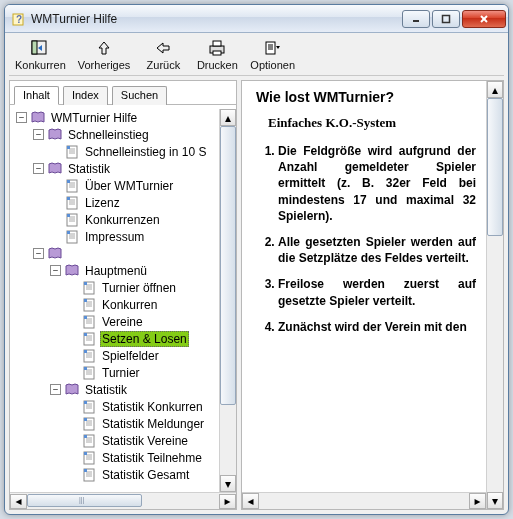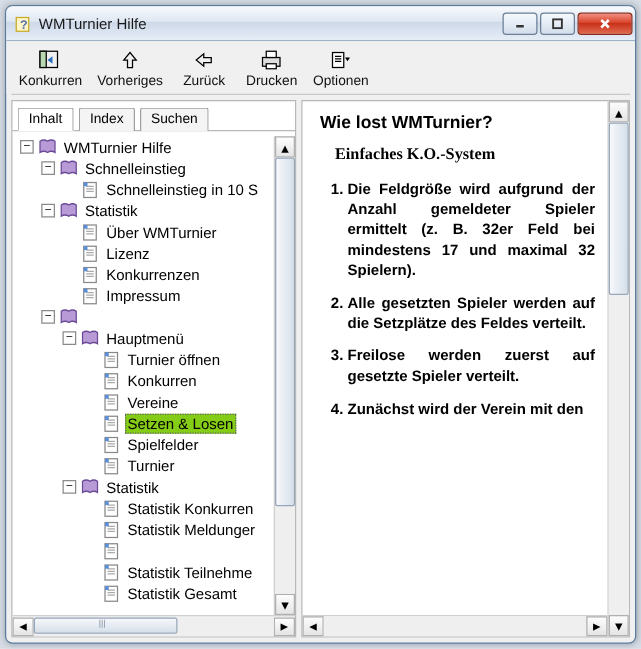--- a/index.html
+++ b/index.html
@@ -500,20 +500,21 @@
     <span class="toggle empty"></span>
             <span class="nicon">
               <svg width="13" height="14" viewBox="0 0 13 14">
                 <rect x="1" y="1" width="10" height="12" fill="#fff" stroke="#888"></rect>
                 <line x1="3" y1="4" x2="9" y2="4" stroke="#aaa"></line>
                 <line x1="3" y1="6" x2="9" y2="6" stroke="#aaa"></line>
                 <line x1="3" y1="8" x2="9" y2="8" stroke="#aaa"></line>
                 <rect x="1" y="1" width="3" height="3" fill="#5a8fd6"></rect>
               </svg>
             </span>
+    <span class="lbl">Statistik Vereine</span>
           </div>
           <div class="node" style="padding-left:55px">
     <span class="toggle empty"></span>
             <span class="nicon">
               <svg width="13" height="14" viewBox="0 0 13 14">
                 <rect x="1" y="1" width="10" height="12" fill="#fff" stroke="#888"></rect>
                 <line x1="3" y1="4" x2="9" y2="4" stroke="#aaa"></line>
                 <line x1="3" y1="6" x2="9" y2="6" stroke="#aaa"></line>
                 <line x1="3" y1="8" x2="9" y2="8" stroke="#aaa"></line>
                 <rect x="1" y="1" width="3" height="3" fill="#5a8fd6"></rect>

